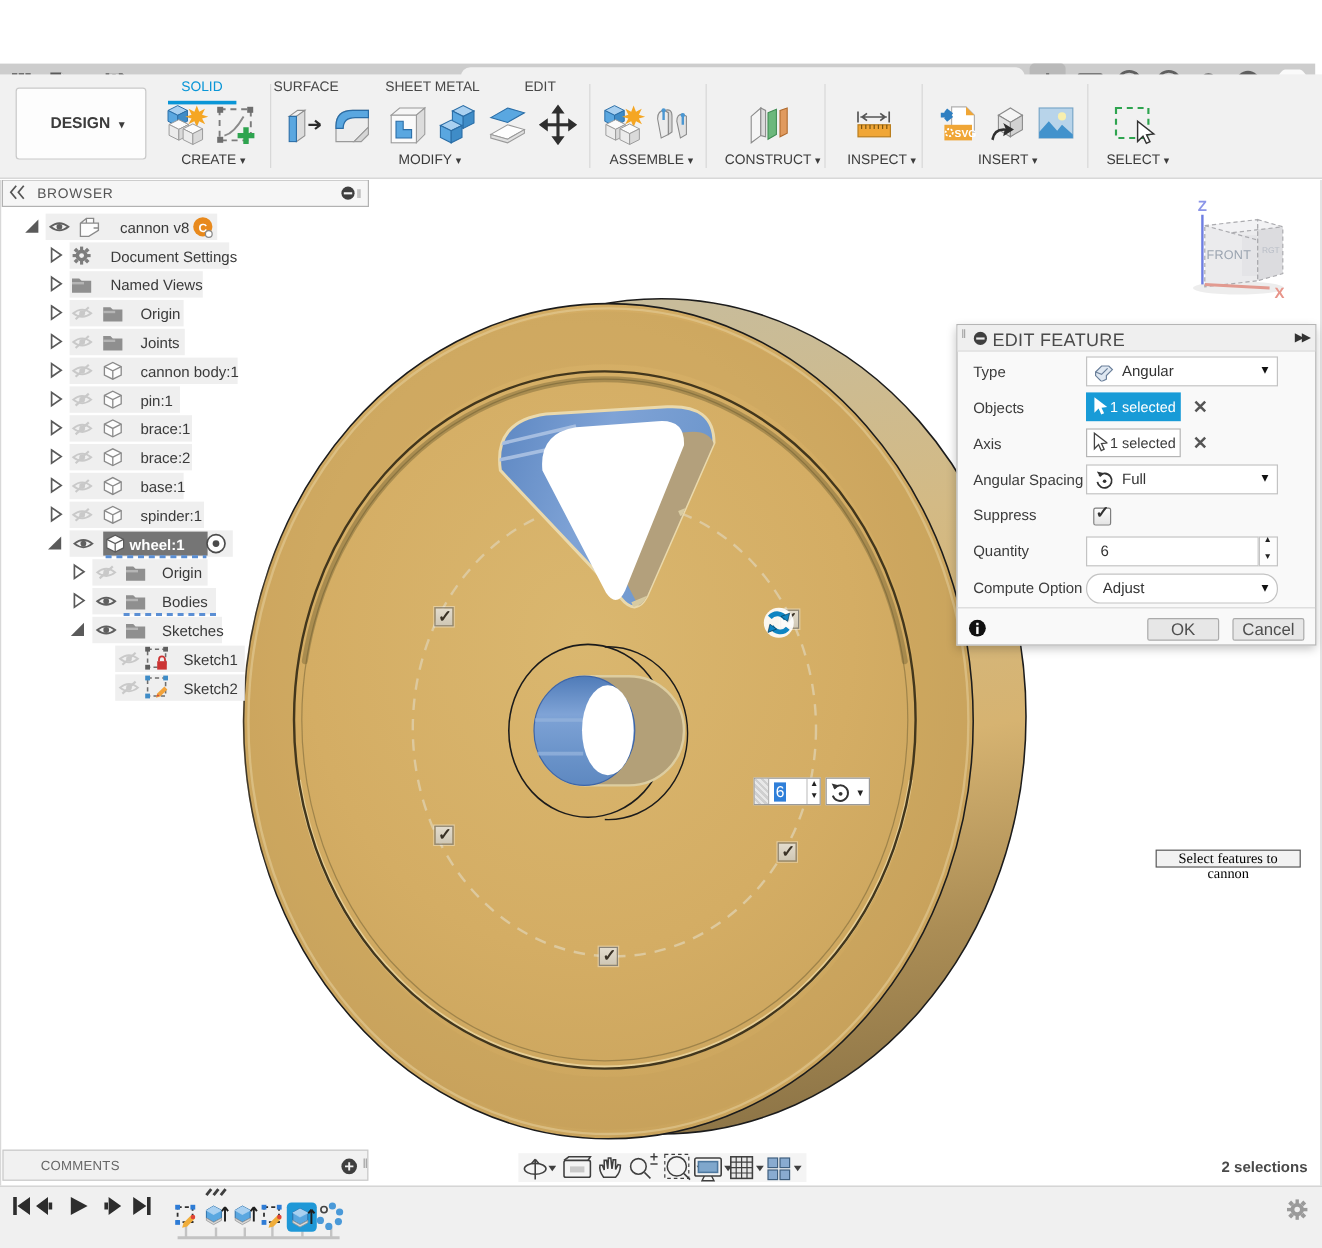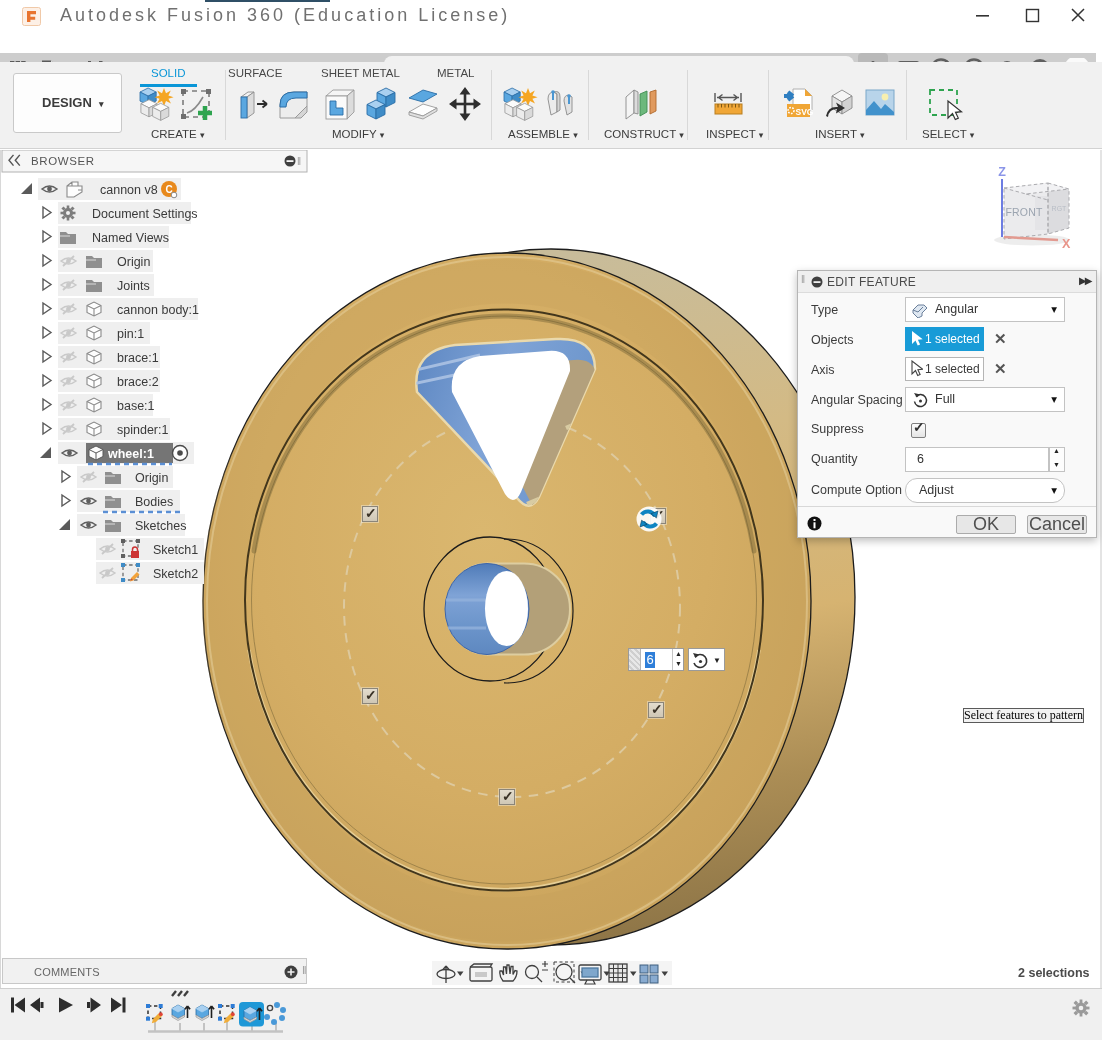--- a/index.html
+++ b/index.html
@@ -5,40 +5,27 @@
   * { margin:0; padding:0; box-sizing:border-box; }
   html,body { width:1102px; height:1040px; overflow:hidden; background:#fff;
     font-family:"Liberation Sans", sans-serif; }
   .abs { position:absolute; }
   .cbx { width:16px; height:16px; background:linear-gradient(#e3dccd,#cfc7b5); border:1px solid #8a857a; box-shadow:0 0 0 1px rgba(255,255,255,0.35); }
   .cbx::after { content:"\2713"; position:absolute; left:2px; top:-2px; font-size:14px; font-weight:bold; color:#3a3226; }
   .dlbl { font-size:12.5px; color:#3c3c3c; }
   .dd { width:160px; height:25px; background:#fff; border:1px solid #c3c3c3; font-size:12.5px; color:#333; line-height:23px; }
   .ddc { position:absolute; right:7px; top:0px; font-size:11.5px; color:#111; }
   .xx { font-size:15px; color:#555; font-weight:bold; }
-  .btn { width:60px; height:19px; background:#e7e7e7; border:1px solid #ababab; font-size:18px; color:#4f4f4f; text-align:center; line-height:17px; border-radius:2px; }
+  .btn { width:60px; height:19px; background:#e7e7e7; border:1px solid #ababab; font-size:14px; color:#4f4f4f; text-align:center; line-height:17px; border-radius:2px; }
   #stage { position:relative; width:1102px; height:1040px; }
 </style>
 </head>
 <body>
 <div id="stage">
 
-  <div class="abs" style="left:0;top:0;width:1102px;height:32px;background:#fff;">
-    <div class="abs" style="left:205px;top:0;width:125px;height:2px;background:#2f4f66;"></div>
-    <svg class="abs" style="left:22px;top:7px;" width="19" height="19" viewBox="0 0 19 19">
-      <rect x="0.5" y="0.5" width="18" height="18" rx="2" fill="#fdf0e6" stroke="#f0c9a8"></rect>
-      <path d="M5 15 V4 h9 v3.2 H8.4 v2.6 h4.8 v3.0 H8.4 V15 Z" fill="#e8742f"></path>
-    </svg>
-    <div class="abs" style="left:60px;top:5px;font-size:18px;color:#707070;letter-spacing:3px;">Autodesk Fusion 360 (Education License)</div>
-    <svg class="abs" style="left:975px;top:6px;" width="115" height="20" viewBox="0 0 115 20">
-      <rect x="1" y="9" width="13" height="1.6" fill="#333"></rect>
-      <rect x="51.5" y="3.5" width="12" height="12" fill="none" stroke="#333" stroke-width="1.4"></rect>
-      <path d="M97 3 l12 12 M109 3 l-12 12" stroke="#333" stroke-width="1.5"></path>
-    </svg>
-  </div>
 
   <div class="abs" style="left:0;top:32px;width:1096px;height:30px;background:#cdcdcd;margin-top:21px;">
     <svg class="abs" style="left:8px;top:4px;" width="200" height="23" viewBox="0 0 200 23">
 
       <g fill="#5a5a5a">
         <rect x="2" y="4" width="4.4" height="4.4"></rect>
           <rect x="7.6" y="4" width="4.4" height="4.4"></rect>
           <rect x="13.2" y="4" width="4.4" height="4.4"></rect>
         <rect x="2" y="9.6" width="4.4" height="4.4"></rect>
           <rect x="7.6" y="9.6" width="4.4" height="4.4"></rect>
@@ -113,21 +100,21 @@
 
   <div class="abs" id="ribbon" style="left:0;top:62px;width:1102px;height:87px;background:#f1f1f1;border-bottom:1px solid #d2d2d2;">
 
     <div class="abs" style="left:13px;top:11px;width:109px;height:60px;background:#fdfdfd;border:1px solid #c9c9c9;border-radius:3px;"></div>
     <div class="abs" style="left:42px;top:33px;font-size:13px;font-weight:bold;color:#3c3c3c;">DESIGN&nbsp;&nbsp;<span style="font-size:9px;">▾</span></div>
 
     <div class="abs" style="left:151px;top:5px;font-size:11.5px;color:#0a96d7;">SOLID</div>
     <div class="abs" style="left:140px;top:22px;width:57px;height:3px;background:#0a96d7;"></div>
     <div class="abs" style="left:228px;top:5px;font-size:11.5px;color:#484848;">SURFACE</div>
     <div class="abs" style="left:321px;top:5px;font-size:11.5px;color:#484848;text-align:center;">SHEET METAL</div>
-    <div class="abs" style="left:437px;top:5px;font-size:11.5px;color:#484848;">METAL</div>
+    <div class="abs" style="left:437px;top:5px;font-size:11.5px;color:#484848;">EDIT</div>
 
     <div class="abs" style="left:151px;top:66px;font-size:11.5px;color:#3c3c3c;">CREATE <span style="font-size:9px;">▾</span></div>
     <div class="abs" style="left:332px;top:66px;font-size:11.5px;color:#3c3c3c;">MODIFY <span style="font-size:9px;">▾</span></div>
     <div class="abs" style="left:508px;top:66px;font-size:11.5px;color:#3c3c3c;">ASSEMBLE <span style="font-size:9px;">▾</span></div>
     <div class="abs" style="left:604px;top:66px;font-size:11.5px;color:#3c3c3c;">CONSTRUCT <span style="font-size:9px;">▾</span></div>
     <div class="abs" style="left:706px;top:66px;font-size:11.5px;color:#3c3c3c;">INSPECT <span style="font-size:9px;">▾</span></div>
     <div class="abs" style="left:815px;top:66px;font-size:11.5px;color:#3c3c3c;">INSERT <span style="font-size:9px;">▾</span></div>
     <div class="abs" style="left:922px;top:66px;font-size:11.5px;color:#3c3c3c;">SELECT <span style="font-size:9px;">▾</span></div>
 
     <div class="abs" style="left:225px;top:8px;width:1px;height:70px;background:#d8d8d8;"></div>
@@ -372,21 +359,21 @@
     </div>
     <div class="abs" style="left:688px;top:648px;width:37px;height:23px;background:#fff;border:1px solid #9a9a9a;">
       <svg class="abs" style="left:3px;top:3px;" width="17" height="17" viewBox="0 0 17 17">
         <path d="M3 5 a6.5 6.5 0 1 1 -1 6" fill="none" stroke="#333" stroke-width="1.6"></path>
         <path d="M1 1 l2.5 5 4 -3.5 Z" fill="#333"></path>
         <circle cx="8.5" cy="9.5" r="1.6" fill="#333"></circle>
       </svg>
       <div class="abs" style="left:24px;top:7px;font-size:8px;color:#222;">▼</div>
     </div>
 
-    <div class="abs" style="left:963px;top:708px;width:121px;height:15px;background:#f2f2f2;border:1px solid #5a5a5a;font-family:'Liberation Serif',serif;font-size:12px;color:#000;text-align:center;line-height:13px;">Select features to pattern</div>
+    <div class="abs" style="left:963px;top:708px;width:121px;height:15px;background:#f2f2f2;border:1px solid #5a5a5a;font-family:'Liberation Serif',serif;font-size:12px;color:#000;text-align:center;line-height:13px;">Select features to cannon</div>
 
     <div class="abs" style="left:1018px;top:966px;font-size:12.5px;font-weight:bold;color:#4a4a4a;">2 selections</div>
 
     <div class="abs" style="left:2px;top:958px;width:305px;height:26px;background:#f1f1f1;border:1px solid #c8c8c8;">
       <div class="abs" style="left:31px;top:7px;font-size:11px;color:#666;letter-spacing:0.2px;">COMMENTS</div>
       <svg class="abs" style="left:281px;top:6px;" width="14" height="14" viewBox="0 0 14 14">
         <circle cx="7" cy="7" r="6.5" fill="#3f3f3f"></circle>
         <path d="M7 3.5 v7 M3.5 7 h7" stroke="#f1f1f1" stroke-width="1.6"></path>
       </svg>
       <div class="abs" style="left:299px;top:5px;font-size:11px;color:#999;">‖</div>
@@ -617,21 +604,21 @@
     <text x="153" y="578" font-size="12.5" fill="#3a3a3a" font-family="Liberation Sans">Sketch2</text>
   </svg>
 
   <div class="abs" style="left:797px;top:270px;width:300px;height:268px;background:#f9f9f9;border:1px solid #b5b5b5;box-shadow:0 3px 8px rgba(0,0,0,0.25);">
     <div class="abs" style="left:0;top:0;width:298px;height:22px;background:#efefef;border-bottom:1px solid #dcdcdc;">
       <div class="abs" style="left:3px;top:3px;font-size:10px;color:#999;">‖</div>
       <svg class="abs" style="left:13px;top:5px;" width="12" height="12" viewBox="0 0 12 12">
         <circle cx="6" cy="6" r="5.5" fill="#3f3f3f"></circle>
         <rect x="2.5" y="5.2" width="7" height="1.8" fill="#efefef"></rect>
       </svg>
-      <div class="abs" style="left:29px;top:4px;font-size:12px;color:#4a4a4a;letter-spacing:0.3px;">EDIT FEATURE</div>
+      <div class="abs" style="left:29px;top:4px;font-size:15px;color:#4a4a4a;letter-spacing:0.3px;">EDIT FEATURE</div>
       <div class="abs" style="left:281px;top:4px;font-size:10px;color:#333;letter-spacing:-2px;">▶▶</div>
     </div>
 
     <div class="abs dlbl" style="left:13px;top:32px;">Type</div>
     <div class="abs dlbl" style="left:13px;top:62px;">Objects</div>
     <div class="abs dlbl" style="left:13px;top:92px;">Axis</div>
     <div class="abs dlbl" style="left:13px;top:122px;">Angular Spacing</div>
     <div class="abs dlbl" style="left:13px;top:151px;">Suppress</div>
     <div class="abs dlbl" style="left:13px;top:181px;">Quantity</div>
     <div class="abs dlbl" style="left:13px;top:212px;">Compute Option</div>

